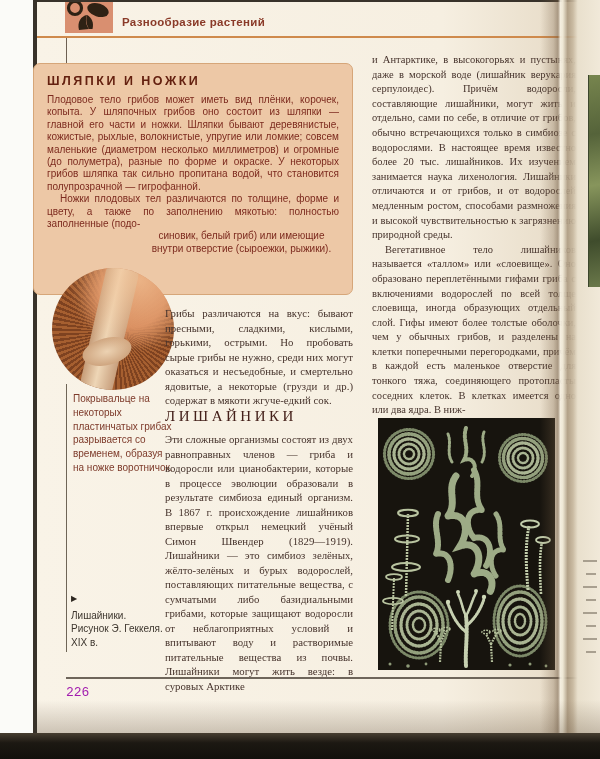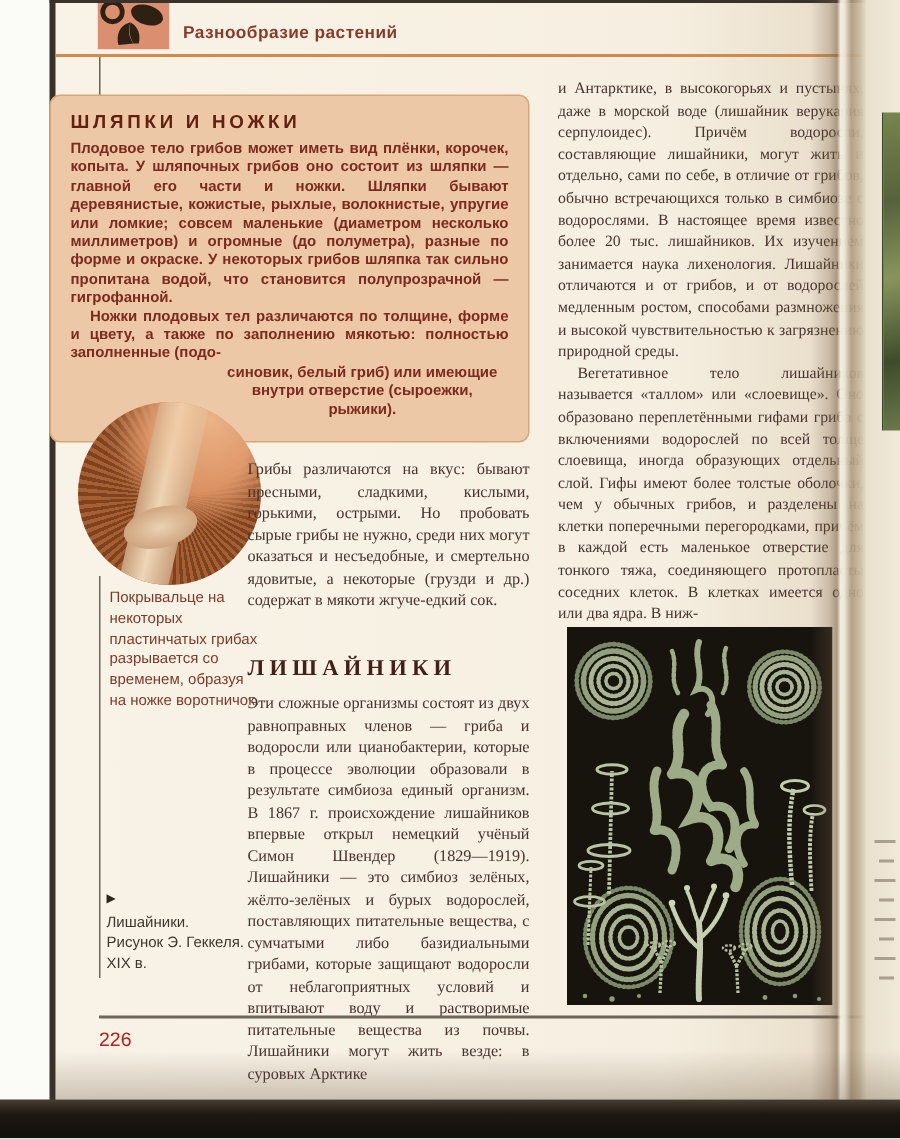--- a/index.html
+++ b/index.html
@@ -14,21 +14,21 @@
   
   .chapter-icon{position:absolute;left:65px;top:2px;width:48px;height:31px;}
   .header-title{position:absolute;left:122px;top:16px;font-size:11.5px;font-weight:bold;color:#8a3a28;letter-spacing:.3px;}
   .header-rule{position:absolute;left:37px;top:36px;width:563px;height:2px;background:#cf8a4c;}
   .connector{position:absolute;left:66px;top:38px;width:1px;height:26px;background:#6d6052;}
 
   
   .info-box{position:absolute;left:33px;top:63px;width:320px;height:232px;box-sizing:border-box;
             background:#edc8a6;border:1px solid #d6a679;border-radius:7px;padding:8px 13px 0;}
   .info-box .box-title{font-size:12.5px;font-weight:bold;letter-spacing:2.5px;color:#64200f;margin:2px 0 6px;}
-  .info-box p{margin:0;font-size:10px;line-height:12.4px;text-align:justify;color:#7c2a1e;font-weight:bold;}
+  .info-box p{margin:0;font-size:10px;line-height:12.4px;text-align:justify;color:#7c2a1e;}
   .info-box p.indent{text-indent:13px;}
   .info-box .wrap-right{margin-left:97px;width:195px;text-align:center;}
 
   
   .mushroom-photo{position:absolute;left:52px;top:268px;width:122px;height:122px;border-radius:50%;overflow:hidden;
      background:
        radial-gradient(circle at 66% 22%,rgba(214,130,82,.95) 0 26%,rgba(214,130,82,0) 44%),
        repeating-conic-gradient(from 8deg at 54% 52%,#a65f30 0 2.5deg,#7e4220 2.5deg 5deg),
        #9a5528;}
   .mushroom-photo .stem{position:absolute;left:40px;top:-10px;width:33px;height:150px;transform:rotate(13deg);
@@ -40,32 +40,32 @@
   
   .rule-vert{position:absolute;left:66px;top:384px;width:1px;height:268px;background:#6f6557;}
   .caption-mushroom{position:absolute;left:73px;top:392px;width:100px;font-size:10px;line-height:13.8px;color:#7d3a2a;}
   .caption-figure{position:absolute;left:71px;top:592px;width:92px;font-size:10px;line-height:13.5px;color:#3d362e;}
   .caption-figure .marker{display:block;font-size:8px;margin-bottom:3px;color:#2c261f;}
 
   
   .col-mid{position:absolute;left:165px;top:306px;width:188px;font-family:"Liberation Serif",serif;
            font-size:10.8px;line-height:14.5px;color:#46332c;text-align:justify;}
   .col-mid p{margin:0;}
-  .col-mid .heading{font-size:15px;letter-spacing:3.5px;color:#44201a;font-weight:700;margin:31px 0 9px;text-align:left;}
+  .col-mid .heading{font-size:15px;letter-spacing:3.5px;color:#44201a;font-weight:400;margin:1px 0 9px;text-align:left;}
   .col-right{position:absolute;left:372px;top:53px;width:204px;font-family:"Liberation Serif",serif;
            font-size:10.5px;line-height:14.6px;color:#46332c;text-align:justify;}
   .col-right p{margin:0;}
   .col-right p.indent{text-indent:13px;}
 
   
   .figure{position:absolute;left:378px;top:418px;width:177px;height:252px;}
 
   
   .rule-bottom{position:absolute;left:66px;top:677px;width:517px;height:2px;background:#6e655a;}
-  .page-number{position:absolute;left:66px;top:685px;font-family:Liberation Sans, sans-serif;font-size:13px;color:#b91c1c;}
+  .page-number{position:absolute;left:66px;top:685px;font-family:Liberation Mono, monospace;font-size:13px;color:#a21caf;}
 
   
   .edge-overlay{position:absolute;left:540px;top:0;width:60px;height:735px;pointer-events:none;
      background:linear-gradient(to right,
         rgba(120,96,70,0) 0%,rgba(120,96,70,.28) 22%,rgba(108,86,62,.5) 30%,
         rgba(246,240,226,.92) 34%,#efe8d6 38%,rgba(172,154,128,.88) 46%,
         rgba(200,185,160,.92) 55%,#e9e0cd 63%,#f1e9d9 100%);}
   .next-photo{position:absolute;left:588px;top:75px;width:12px;height:212px;
      background:linear-gradient(170deg,#77854e 0%,#55633a 28%,#87955c 52%,#3f4c2c 78%,#6a784a 100%);
      border-left:1px solid #3c462c;}

